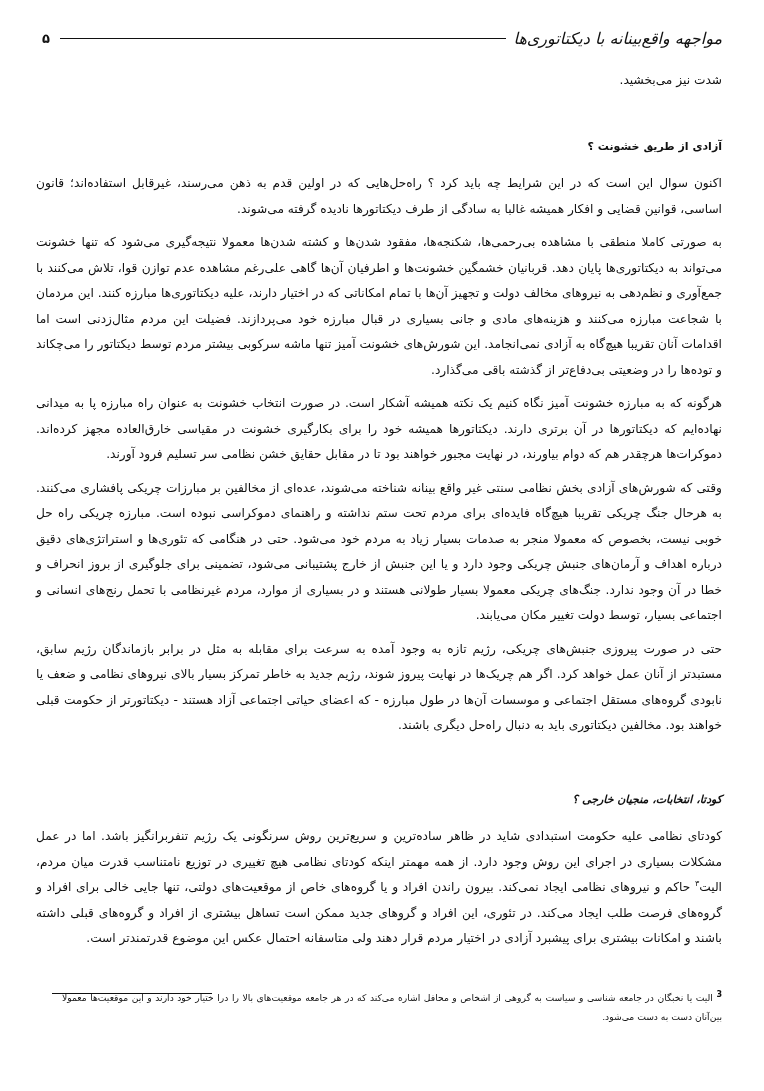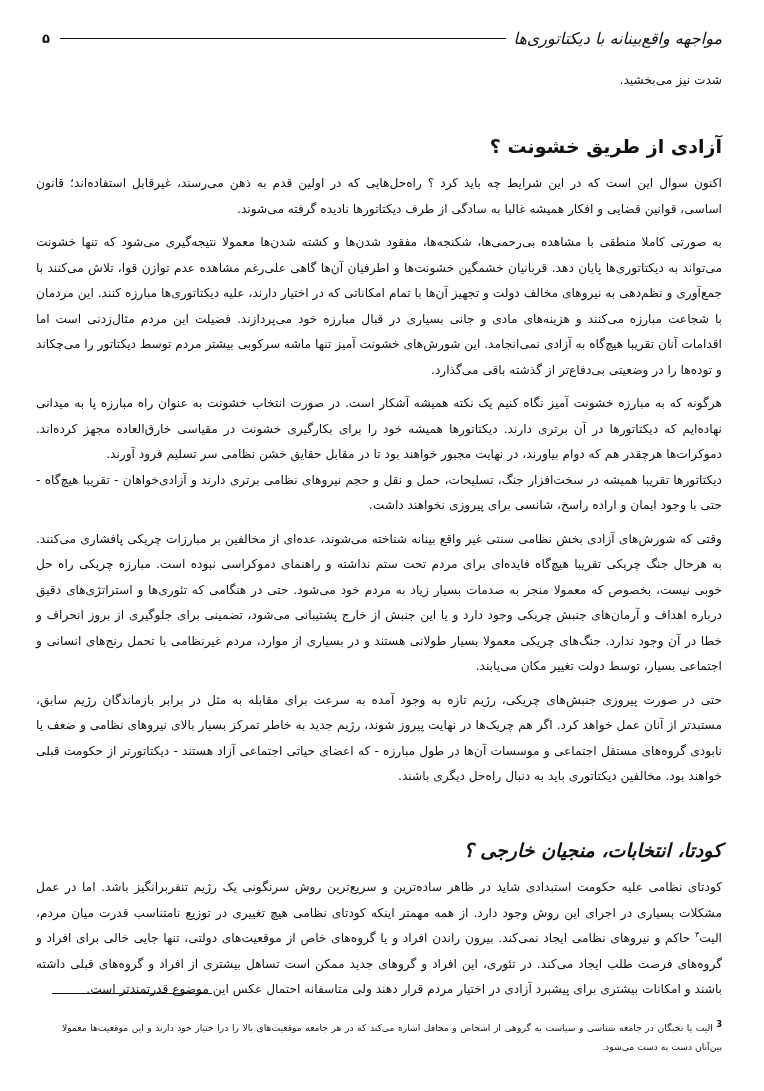--- a/index.html
+++ b/index.html
@@ -58,21 +58,21 @@
       text-align-last: right;
       font-size: 12.2px;
       line-height: 25.5px;
     }
     .content p {
       margin: 0;
     }
     .para-gap { margin-top: 8px !important; }
     .h-section {
       font-weight: bold;
-      font-size: 19px;
+      font-size: 11px;
       margin: 0;
     }
     .h1 { margin-top: 40px !important; margin-bottom: 12px !important; }
     .h2 { margin-top: 48px !important; margin-bottom: 12px !important; font-style: italic; }
     sup {
       font-size: 8px;
       line-height: 0;
     }
     .footnote-rule {
       position: absolute;
@@ -81,21 +81,21 @@
       left: 0;
     }
     .footnote-rule .rule {
       position: absolute;
       left: 52px;
       width: 160px;
       border-top: 1px solid #111;
     }
     .footnote {
       position: absolute;
-      top: 1018px;
+      top: 988px;
       left: 62px;
       right: 42px;
       direction: rtl;
       text-align: justify;
       text-align-last: right;
       font-size: 9.2px;
       line-height: 19px;
     }
     .footnote sup { font-size: 8px; font-weight: bold; }
   </style>
@@ -111,21 +111,20 @@
   </div>
 
   <div class="content">
     <p>شدت نیز می‌بخشید.</p>
 
     <p class="h-section h1">آزادی از طریق خشونت ؟</p>
 
     <p>اکنون سوال این است که در این شرایط چه باید کرد ؟ راه‌حل‌هایی که در اولین قدم به ذهن می‌رسند، غیرقابل استفاده‌اند؛ قانون اساسی، قوانین قضایی و افکار همیشه غالبا به سادگی از طرف دیکتاتورها نادیده گرفته می‌شوند.</p>
     <p class="para-gap">به صورتی کاملا منطقی با مشاهده بی‌رحمی‌ها، شکنجه‌ها، مفقود شدن‌ها و کشته شدن‌ها معمولا نتیجه‌گیری می‌شود که تنها خشونت می‌تواند به دیکتاتوری‌ها پایان دهد. قربانیان خشمگین خشونت‌ها و اطرفیان آن‌ها گاهی علی‌رغم مشاهده عدم توازن قوا، تلاش می‌کنند با جمع‌آوری و نظم‌دهی به نیروهای مخالف دولت و تجهیز آن‌ها با تمام امکاناتی که در اختیار دارند، علیه دیکتاتوری‌ها مبارزه کنند. این مردمان با شجاعت مبارزه می‌کنند و هزینه‌های مادی و جانی بسیاری در قبال مبارزه خود می‌پردازند. فضیلت این مردم مثال‌زدنی است اما اقدامات آنان تقریبا هیچ‌گاه به آزادی نمی‌انجامد. این شورش‌های خشونت آمیز تنها ماشه سرکوبی بیشتر مردم توسط دیکتاتور را می‌چکاند و توده‌ها را در وضعیتی بی‌دفاع‌تر از گذشته باقی می‌گذارد.</p>
     <p class="para-gap">هرگونه که به مبارزه خشونت آمیز نگاه کنیم یک نکته همیشه آشکار است. در صورت انتخاب خشونت به عنوان راه مبارزه پا به میدانی نهاده‌ایم که دیکتاتورها در آن برتری دارند. دیکتاتورها همیشه خود را برای بکارگیری خشونت در مقیاسی خارق‌العاده مجهز کرده‌اند. دموکرات‌ها هرچقدر هم که دوام بیاورند، در نهایت مجبور خواهند بود تا در مقابل حقایق خشن نظامی سر تسلیم فرود  آورند.</p>
-    <p>دیکتاتورها تقریبا همیشه در سخت‌افزار جنگ، تسلیحات، حمل و نقل و حجم نیروهای نظامی برتری دارند و آزادی‌خواهان - تقریبا هیچ‌گاه - حتی با وجود ایمان و اراده راسخ، شانسی برای پیروزی نخواهند داشت.</p>
     <p class="para-gap">وقتی که شورش‌های آزادی بخش نظامی سنتی غیر واقع بینانه شناخته می‌شوند، عده‌ای از مخالفین بر مبارزات چریکی پافشاری می‌کنند. به هرحال جنگ چریکی تقریبا هیچ‌گاه فایده‌ای برای مردم تحت ستم نداشته و راهنمای دموکراسی نبوده است. مبارزه چریکی راه حل خوبی نیست، بخصوص که معمولا منجر به صدمات بسیار زیاد به مردم خود می‌شود. حتی در هنگامی که تئوری‌ها و استراتژی‌های دقیق درباره اهداف و آرمان‌های جنبش چریکی وجود دارد و یا این جنبش از خارج پشتیبانی می‌شود، تضمینی برای جلوگیری از بروز انحراف و خطا در آن وجود ندارد. جنگ‌های چریکی معمولا بسیار طولانی هستند و در بسیاری از موارد، مردم غیرنظامی با تحمل رنج‌های انسانی و اجتماعی بسیار، توسط دولت تغییر مکان می‌یابند.</p>
     <p class="para-gap">حتی در صورت پیروزی جنبش‌های چریکی، رژیم تازه به وجود آمده به سرعت برای مقابله به مثل در برابر بازماندگان رژیم سابق، مستبدتر از آنان عمل خواهد کرد. اگر هم چریک‌ها در نهایت پیروز شوند، رژیم جدید به خاطر تمرکز بسیار بالای نیروهای نظامی و ضعف یا نابودی گروه‌های مستقل اجتماعی و موسسات آن‌ها در طول مبارزه - که اعضای حیاتی اجتماعی آزاد هستند - دیکتاتورتر از حکومت قبلی خواهند بود. مخالفین دیکتاتوری باید به دنبال راه‌حل دیگری باشند.</p>
 
     <p class="h-section h2">کودتا، انتخابات، منجیان خارجی ؟</p>
 
     <p><span>کودتای نظامی علیه حکومت استبدادی شاید در ظاهر ساده‌ترین و سریع‌ترین روش سرنگونی یک رژیم تنفربرانگیز باشد. اما در عمل مشکلات بسیاری در اجرای این روش وجود دارد. از همه مهمتر اینکه کودتای نظامی هیچ تغییری در توزیع نامتناسب قدرت میان مردم، الیت</span><sup>۳</sup><span> حاکم و نیروهای نظامی ایجاد نمی‌کند. بیرون راندن افراد و یا گروه‌های خاص از موقعیت‌های دولتی، تنها جایی خالی برای افراد و گروه‌های فرصت طلب ایجاد می‌کند. در تئوری، این افراد و گروهای جدید ممکن است تساهل بیشتری از افراد و گروه‌های قبلی داشته باشند و امکانات بیشتری برای پیشبرد آزادی در اختیار مردم قرار دهند ولی متاسفانه احتمال عکس این موضوع قدرتمندتر است.</span></p>
   </div>
 
   <div class="footnote-rule">
     <div class="rule"></div>

